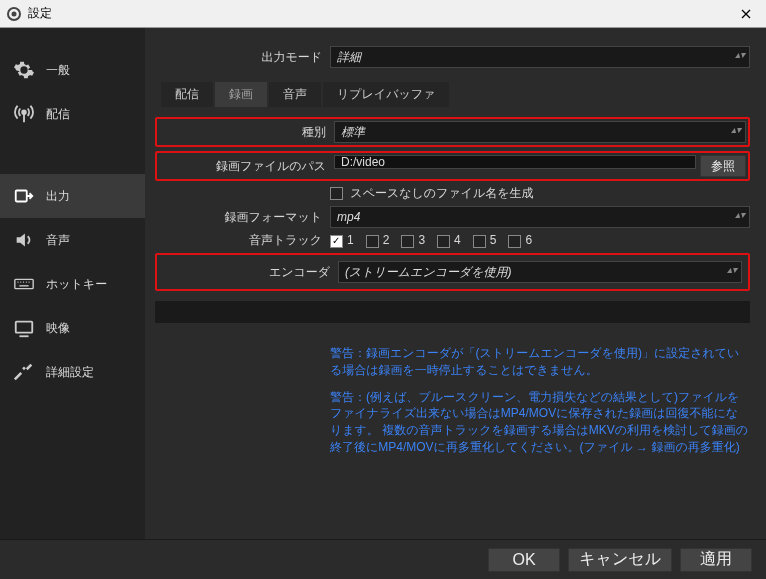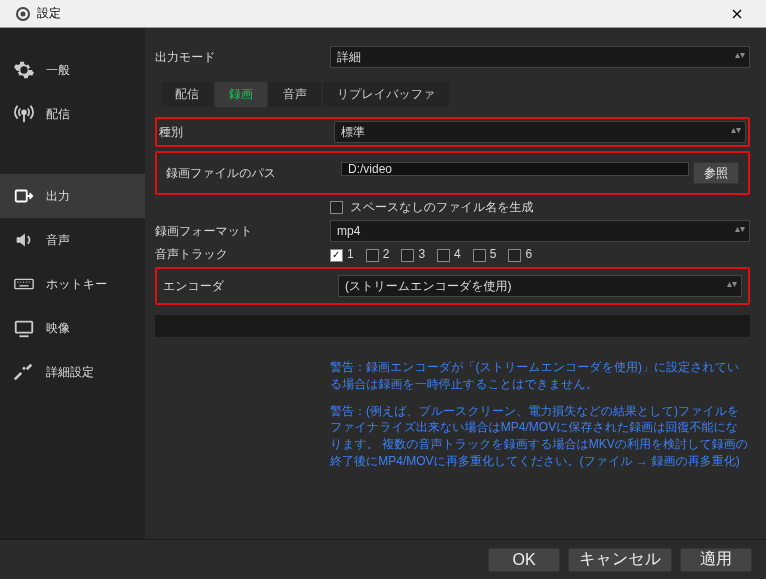--- a/index.html
+++ b/index.html
@@ -1,36 +1,36 @@
 <!DOCTYPE html>
 <html><head>
 <meta charset="utf-8">
 <style>
 * { box-sizing: border-box; margin: 0; padding: 0; font-family: "Meiryo", "MS Gothic", sans-serif; }
 body { background: #2b2b2b; color: #d8d8d8; font-size: 12px; width: 766px; height: 579px; overflow: hidden; }
-.titlebar { background: #f0f0f0; color: #000; height: 28px; display: flex; align-items: center; padding: 0 9px; border-bottom: 1px solid #999; }
+.titlebar { background: #f0f0f0; color: #000; height: 28px; display: flex; align-items: center; padding: 0 0; border-bottom: 1px solid #999; }
 .titlebar .t-icon { width: 16px; height: 16px; margin: 0 6px; }
 .titlebar .spacer { flex: 1; }
 .titlebar .close { width: 40px; height: 28px; display: flex; align-items: center; justify-content: center; font-size: 14px; }
 .app { display: flex; height: calc(100% - 28px - 40px); }
 .sidebar { width: 145px; background: #222; padding-top: 20px; }
 .side-item { display: flex; align-items: center; gap: 10px; padding: 10px 12px; color: #ddd; cursor: pointer; }
 .side-item.active { background: #3a3a3a; margin-top: 38px; }
 .side-item .icon { width: 24px; height: 24px; display: flex; align-items: center; justify-content: center; }
 .main { flex: 1; padding: 18px 16px 10px 10px; overflow: hidden; }
 .row { display: flex; align-items: center; margin-bottom: 4px; }
-.row .label { width: 175px; text-align: left; padding-right: 8px; color: #d8d8d8; font-size: 12px; }
+.row .label { width: 175px; text-align: right; padding-right: 8px; color: #d8d8d8; font-size: 12px; }
 .row .control { flex: 1; }
-.select { background: #191919; border: 1px solid #444; color: #ddd; height: 22px; width: 100%; display: flex; align-items: center; padding: 0 6px; position: relative; }
+.select { background: #191919; border: 1px solid #444; color: #ddd; height: 22px; width: 100%; display: flex; align-items: center; padding: 0 6px; position: relative; font-style: italic; }
 .select .chev { position: absolute; right: 4px; top: 2px; font-size: 10px; color: #888; }
 .input { background: #111; border: 1px solid #444; color: #ddd; height: 14px; width: 100%; padding: 0 6px; display: flex; align-items: center; }
 .btn { background: #444; border: 1px solid #333; color: #eee; height: 22px; padding: 0 10px; display: flex; align-items: center; justify-content: center; cursor: pointer; }
 .tabs { display: flex; gap: 2px; margin: 14px 0 10px 0; padding-left: 6px; }
 .tab { padding: 4px 14px; background: #252525; color: #ccc; cursor: pointer; font-size: 12px; }
-.tab.active { background: #3b3b3b; color: #22c55e; }
+.tab.active { background: #3b3b3b; color: #a3a3a3; }
 .redbox { border: 2px solid #d11; border-radius: 2px; padding: 2px 2px; margin-bottom: 4px; }
 .checkbox { width: 13px; height: 13px; border: 1px solid #888; background: #222; display: inline-block; margin-right: 4px; vertical-align: middle; }
 .checkbox.checked { background: #fff; }
 .checkbox.checked::after { content: "✓"; color: #000; font-size: 10px; position: relative; top: -3px; left: 1px; }
 .track-row { display: flex; gap: 12px; align-items: center; }
 .warn { color: #3b82f6; font-size: 12px; line-height: 1.4; margin: 22px 0 0 175px; }
 .muxerinput { background: #1a1a1a; height: 22px; flex: 1; }
 .footer { height: 40px; background: #2b2b2b; display: flex; justify-content: flex-end; align-items: center; gap: 8px; padding-right: 14px; border-top: 1px solid #1a1a1a; }
 .footer .btn { min-width: 72px; height: 24px; font-size: 16px; }
 </style>
@@ -150,21 +150,21 @@
         <div class="control">
           <div class="select">
             <span>標準</span>
             <span class="chev">▴▾</span>
           </div>
         </div>
       </div>
     </div>
 
     <div class="redbox">
-      <div class="row" style="margin:7px">
+      <div class="row" style="margin:0">
         <div class="label">録画ファイルのパス</div>
         <div class="control" style="display:flex;gap:4px">
           <div class="input" style="flex:1">
             <span>D:/video</span>
           </div>
           <div class="btn">
               <span>参照</span>
             </div>
         </div>
       </div>

